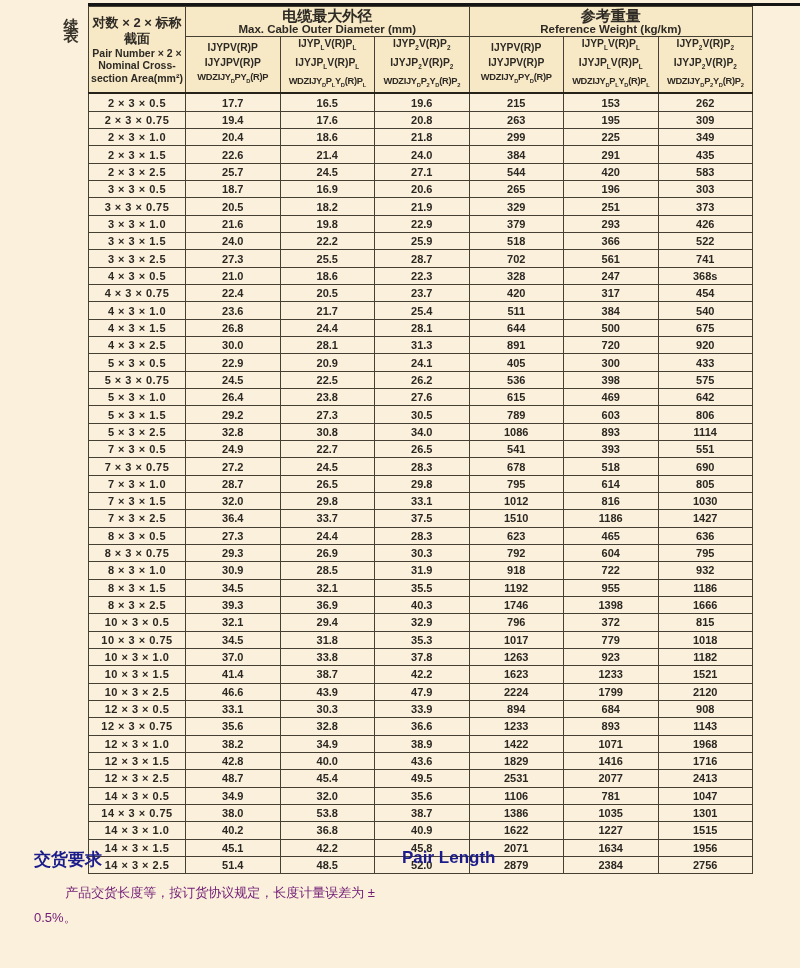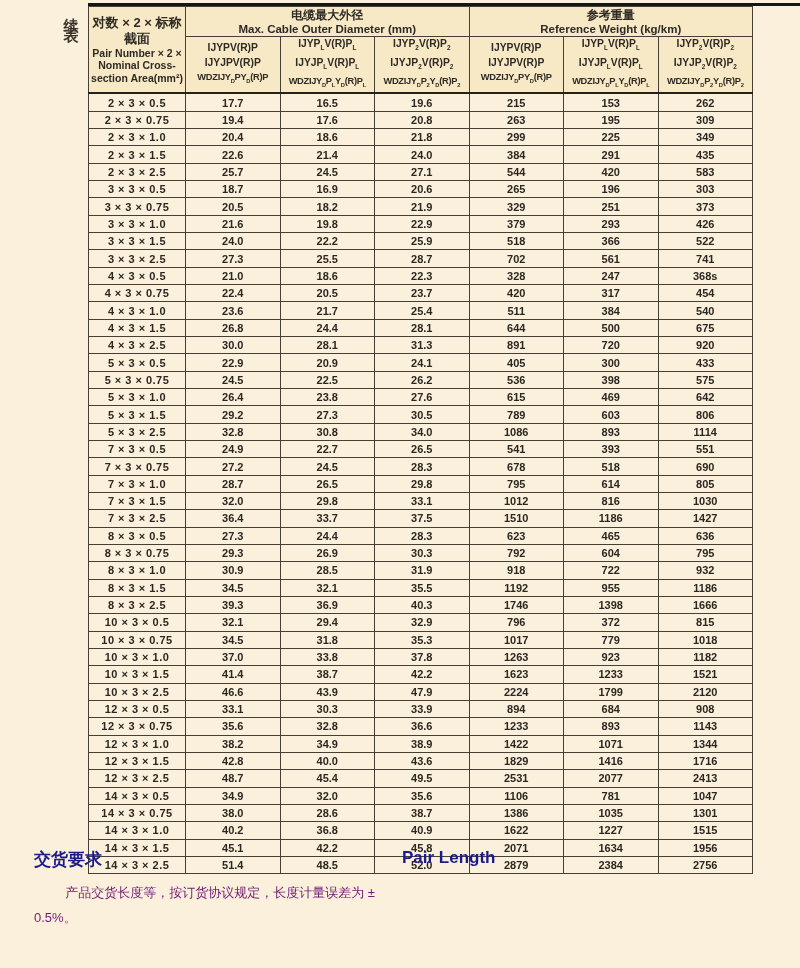--- a/index.html
+++ b/index.html
@@ -41,21 +41,21 @@
     vertical-align: middle;
     padding: 0;
   }
   table.spec thead td { background: #F7E8C6; }
   thead { border-bottom: 2.5px solid #262219; }
   table.spec { border: 1.5px solid #2B271F; border-top: none; }
   .c1h { font-weight: bold; }
   .c1h .zh { font-size: 13px; line-height: 16px; }
   .c1h .en { font-size: 10.5px; line-height: 12.5px; }
   .group-cell { height: 29px; }
-  .group-cell .zh { font-size: 12px; font-weight: bold; line-height: 15px; }
+  .group-cell .zh { font-size: 15px; font-weight: bold; line-height: 15px; }
   .group-cell .en { font-size: 11.5px; font-weight: bold; line-height: 13px; }
   .type-cell { height: 54px; }
   .type-cell div { font-size: 10.3px; font-weight: bold; line-height: 14.5px; white-space: nowrap; }
   .type-cell div.l3 { font-size: 9.3px; letter-spacing: -0.3px; }
   .type-cell sub, .c1h sub { font-size: 0.62em; }
   tbody td {
     height: 16.33px;
     font-size: 11px;
     font-weight: bold;
     line-height: 14px;
@@ -489,21 +489,21 @@
           <td class="value-cell">893</td>
           <td class="value-cell">1143</td>
         </tr>
         <tr>
           <td class="size-cell">12 × 3 × 1.0</td>
           <td class="value-cell">38.2</td>
           <td class="value-cell">34.9</td>
           <td class="value-cell">38.9</td>
           <td class="value-cell">1422</td>
           <td class="value-cell">1071</td>
-          <td class="value-cell">1344</td>
+          <td class="value-cell">1968</td>
         </tr>
         <tr>
           <td class="size-cell">12 × 3 × 1.5</td>
           <td class="value-cell">42.8</td>
           <td class="value-cell">40.0</td>
           <td class="value-cell">43.6</td>
           <td class="value-cell">1829</td>
           <td class="value-cell">1416</td>
           <td class="value-cell">1716</td>
         </tr>
@@ -521,21 +521,21 @@
           <td class="value-cell">34.9</td>
           <td class="value-cell">32.0</td>
           <td class="value-cell">35.6</td>
           <td class="value-cell">1106</td>
           <td class="value-cell">781</td>
           <td class="value-cell">1047</td>
         </tr>
         <tr>
           <td class="size-cell">14 × 3 × 0.75</td>
           <td class="value-cell">38.0</td>
-          <td class="value-cell">28.6</td>
+          <td class="value-cell">53.8</td>
           <td class="value-cell">38.7</td>
           <td class="value-cell">1386</td>
           <td class="value-cell">1035</td>
           <td class="value-cell">1301</td>
         </tr>
         <tr>
           <td class="size-cell">14 × 3 × 1.0</td>
           <td class="value-cell">40.2</td>
           <td class="value-cell">36.8</td>
           <td class="value-cell">40.9</td>

